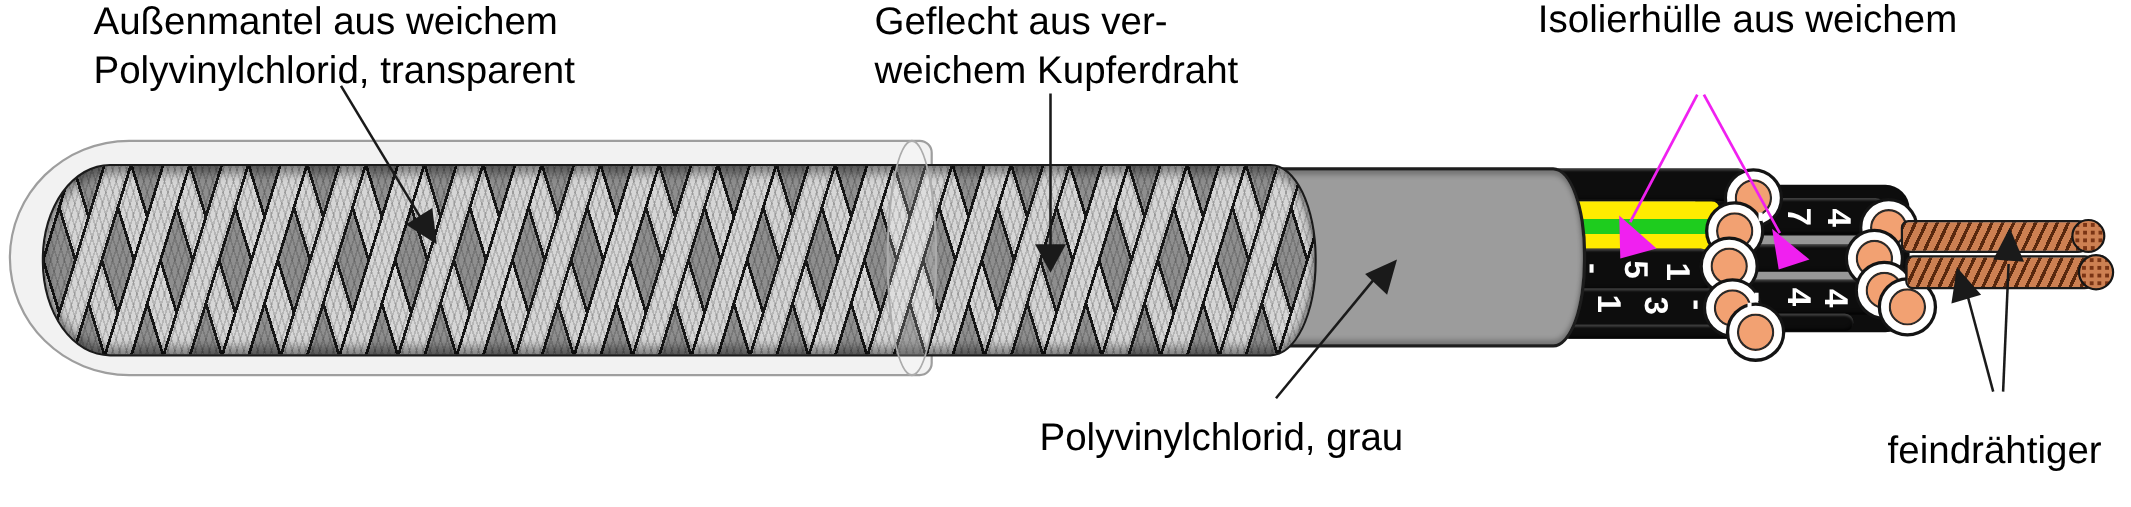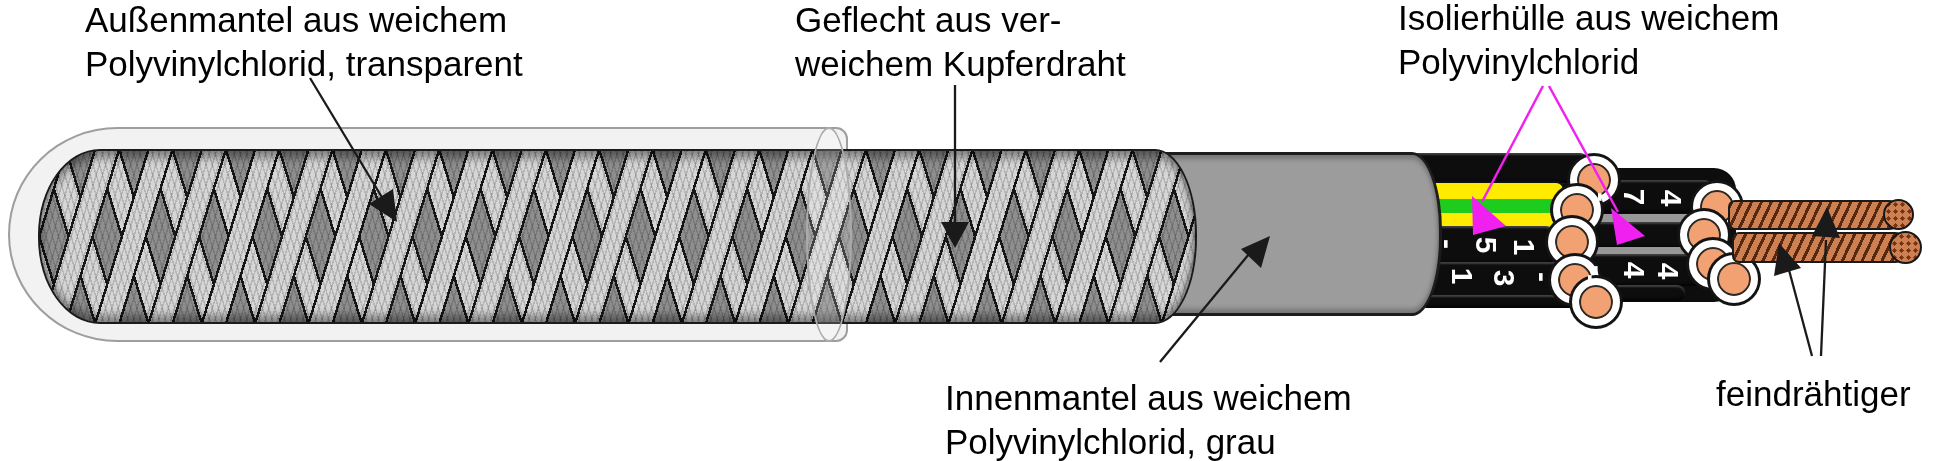--- a/index.html
+++ b/index.html
@@ -157,25 +157,23 @@
     <div>Polyvinylchlorid, transparent</div>
   </div>
 
   <div class="abs lbl" style="left:795px;top:-2px;">
     <div>Geflecht aus ver-</div>
     <div>weichem Kupferdraht</div>
   </div>
 
   <div class="abs lbl" style="left:1398px;top:-4px;">
     <div>Isolierhülle aus weichem</div>
-    <div>Polyvinylchlorid</div>
   </div>
 
   <div class="abs lbl" style="left:945px;top:376px;">
-    <div>Innenmantel aus weichem</div>
     <div>Polyvinylchlorid, grau</div>
   </div>
 
-  <div class="abs lbl" style="left:1716px;top:372px;">
+  <div class="abs lbl" style="left:1716px;top:388px;">
     <div>feindrähtiger</div>
   </div>
 
 </div>
 
 </body></html>

